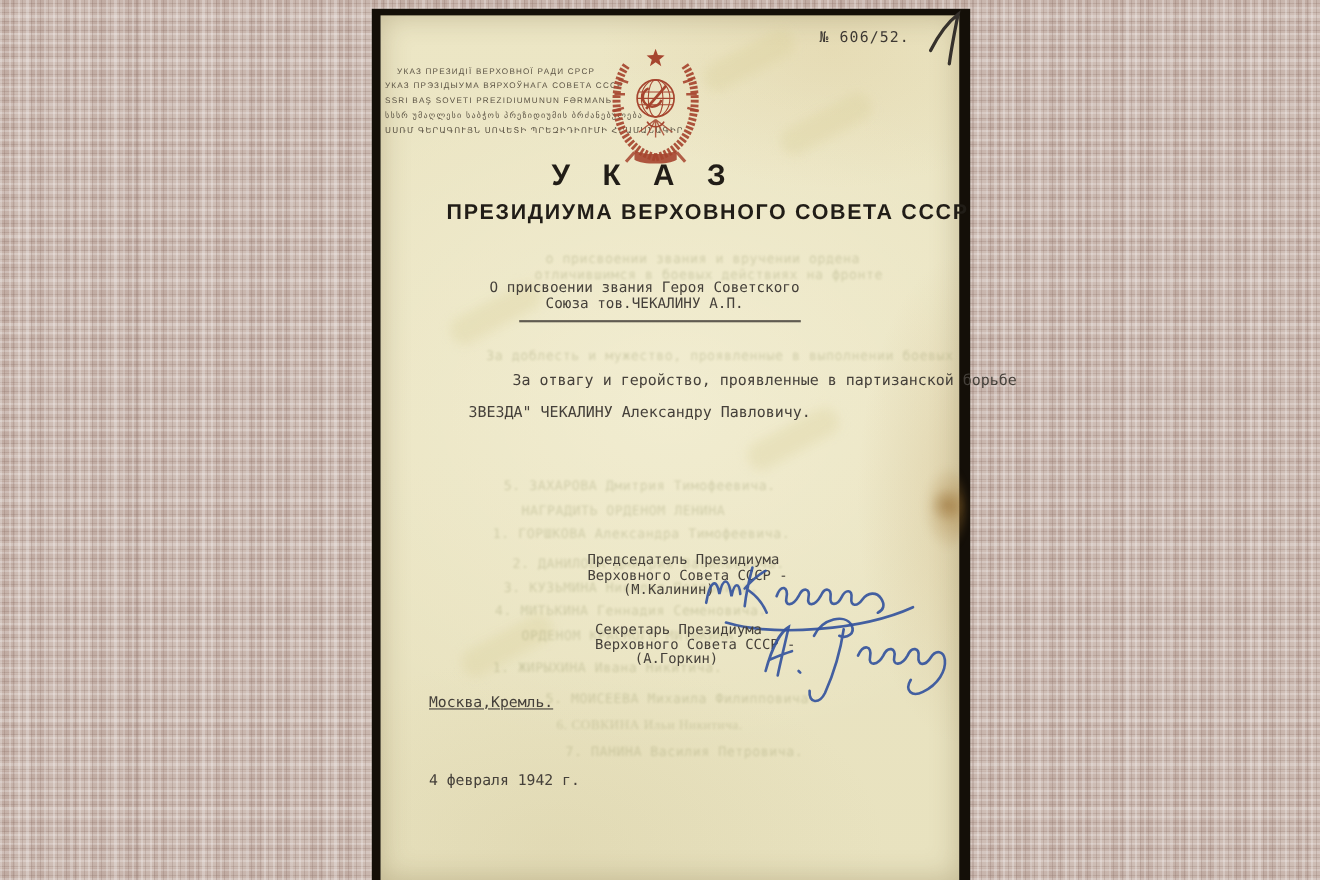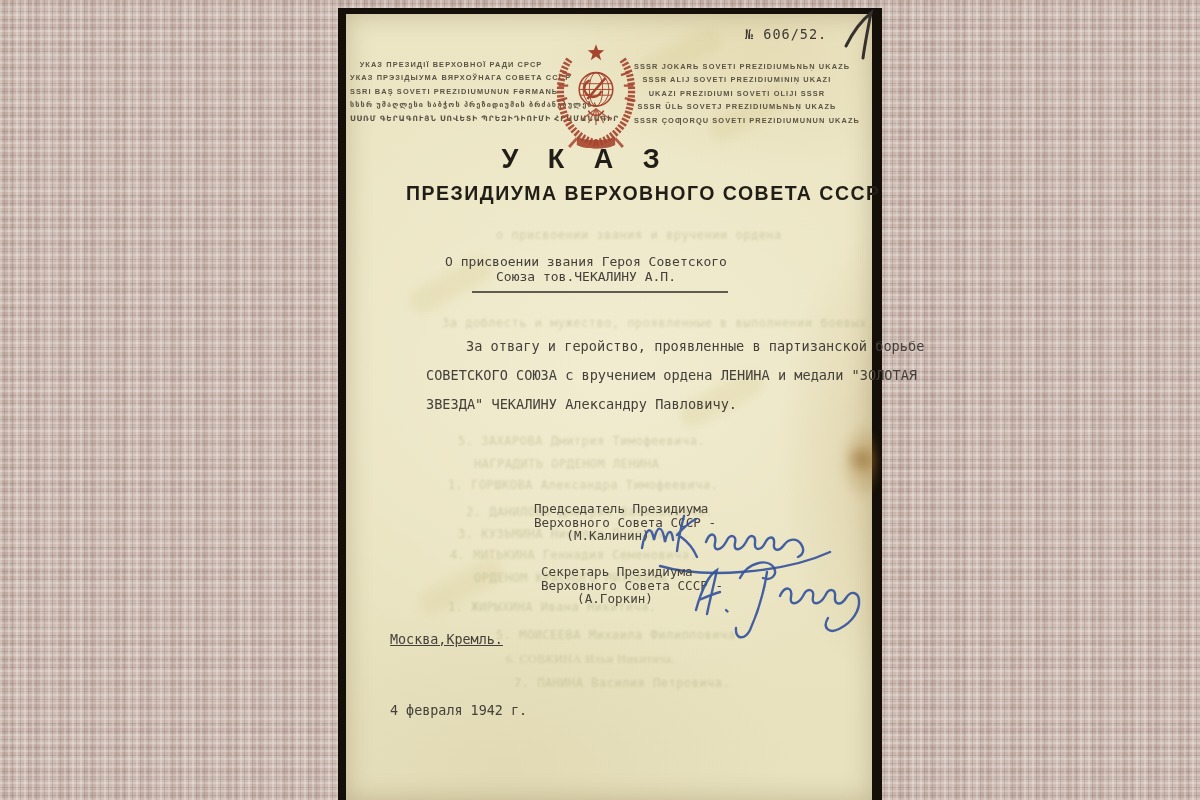--- a/index.html
+++ b/index.html
@@ -26,21 +26,21 @@
       radial-gradient(ellipse 420px 240px at 30% 96%, rgba(190,175,125,.16), rgba(0,0,0,0) 72%),
       radial-gradient(ellipse 500px 400px at 50% 45%, rgba(255,252,235,.35), rgba(0,0,0,0) 80%),
       linear-gradient(#ece6c5,#e8e2bf);
     box-shadow: inset 0 0 26px rgba(95,72,30,.28);
   }
   
   .typed{font-family:"DejaVu Sans Mono",monospace;color:#45403a;}
   
   .lh-line{
     font-family:"Liberation Sans","DejaVu Sans",sans-serif;
-    font-weight:bold;font-size:7.4px;line-height:13.4px;
+    font-weight:normal;font-size:7.4px;line-height:13.4px;
     letter-spacing:1.1px;color:#5b5344;text-align:center;white-space:nowrap;
   }
   #lh-left{left:4px;top:44px;width:202px;}
   #lh-right{left:288px;top:46px;width:206px;}
   .title-wrap{left:60px;width:360px;text-align:center;color:#211d17;}
   #title-line1{top:130px;font-size:27px;font-weight:bold;letter-spacing:11px;font-family:"Liberation Sans","DejaVu Sans",sans-serif;}
   #title-line2{top:168px;font-size:19.5px;font-weight:bold;letter-spacing:1.5px;font-family:"Liberation Sans","DejaVu Sans",sans-serif;white-space:nowrap;}
   #subject-line1{left:60px;width:360px;top:240px;text-align:center;font-size:13px;white-space:nowrap;}
   #subject-line2{left:60px;width:360px;top:255px;text-align:center;font-size:13px;white-space:nowrap;}
   #subject-underline{left:126px;top:277px;width:256px;height:0;border-bottom:2px solid #47423b;opacity:.85;}
@@ -80,20 +80,21 @@
 <div class="abs" id="scan-frame">
   <div id="paper">
 
     <div class="abs wm stain" id="wm1"></div>
     <div class="abs wm stain" id="wm2"></div>
     <div class="abs wm stain" id="wm3"></div>
     <div class="abs wm stain" id="wm4"></div>
     <div class="abs wm stain" id="wm5"></div>
 
     <div class="abs bleed b1">о присвоении звания и вручении ордена</div>
+    <div class="abs bleed b2">отличившимся в боевых действиях на фронте</div>
     <div class="abs bleed b3">За доблесть и мужество, проявленные в выполнении боевых</div>
     <div class="abs bleed b4">5. ЗАХАРОВА Дмитрия Тимофеевича.</div>
     <div class="abs bleed b5">НАГРАДИТЬ ОРДЕНОМ ЛЕНИНА</div>
     <div class="abs bleed b6">1. ГОРШКОВА Александра Тимофеевича.</div>
     <div class="abs bleed b7">2. ДАНИЛОВА Дмитрия Васильевича.</div>
     <div class="abs bleed b8">3. КУЗЬМИНА Николая Петровича.</div>
     <div class="abs bleed b9">4. МИТЬКИНА Геннадия Семеновича.</div>
     <div class="abs bleed b10">ОРДЕНОМ КРАСНОГО МИТЬКИНА</div>
     <div class="abs bleed b11">1. ЖИРЫХИНА Ивана Никитича.</div>
     <div class="abs bleed b12">5. МОИСЕЕВА Михаила Филипповича.</div>
@@ -128,38 +129,30 @@
         <path d="M41,58 L60,36" stroke-width="2.6"></path>
         <path d="M43.5,38.5 a9,9 0 1 0 12,11" stroke-width="2.4"></path>
         <path d="M50,68 L34,80 M50,68 L42,83 M50,68 L50,85 M50,68 L58,83 M50,68 L66,80" stroke-width="1.3" opacity=".85"></path>
         <path d="M42,70 a9,9 0 0 0 16,0" stroke-width="1.6"></path>
         <path d="M30,97 C38,102 62,102 70,97 L70,106 C62,111 38,111 30,106 Z" fill="#a6452f" stroke="none" opacity=".9"></path>
         <path d="M30,99 L22,108 M70,99 L78,108" stroke-width="3" opacity=".85"></path>
       </g>
       <polygon points="50,1 52.2,7 58.5,7.3 53.6,11.3 55.4,17.5 50,13.8 44.6,17.5 46.4,11.3 41.5,7.3 47.8,7" fill="#a6452f"></polygon>
     </svg>
 
-    <div class="abs" id="lh-right">
-      <div class="lh-line">SSSR JOKARЬ SOVETI PREZIDIUMЬNЬŅ UKAZЬ</div>
-      <div class="lh-line">SSSR ALIJ SOVETI PREZIDIUMINIŅ UKAZI</div>
-      <div class="lh-line">UKAZI PREZIDIUMI SOVETI OLIJI SSSR</div>
-      <div class="lh-line">SSSR ÜLЬ SOVETJ PREZIDIUMЬNЬŅ UKAZЬ</div>
-      <div class="lh-line">SSSR ÇOƢORQU SOVETI PREZIDIUMUNUN UKAZЬ</div>
-    </div>
 
     <div class="abs title-wrap" id="title-line1">У К А З</div>
     <div class="abs title-wrap" id="title-line2">ПРЕЗИДИУМА ВЕРХОВНОГО СОВЕТА СССР</div>
 
     <div class="abs typed" id="subject-line1">О присвоении звания Героя Советского</div>
     <div class="abs typed" id="subject-line2">Союза тов.ЧЕКАЛИНУ А.П.</div>
     <div class="abs" id="subject-underline"></div>
 
     <div class="abs typed" id="body-text">
       <div class="indent">За отвагу и геройство, проявленные в партизанской борьбе</div>
-      <div>СОВЕТСКОГО СОЮЗА с вручением ордена ЛЕНИНА и медали "ЗОЛОТАЯ</div>
       <div>ЗВЕЗДА" ЧЕКАЛИНУ Александру Павловичу.</div>
     </div>
 
     <div class="abs typed sig-block" id="chairman-block">
       <div>Председатель Президиума</div>
       <div>Верховного Совета СССР -</div>
       <div class="sig-name">(М.Калинин)</div>
     </div>
     <svg class="abs" style="left:286px;top:476px;" width="212" height="98" viewBox="0 0 212 98">
       <g fill="none" stroke="#35549e" stroke-width="2.4" stroke-linecap="round" opacity=".92">

